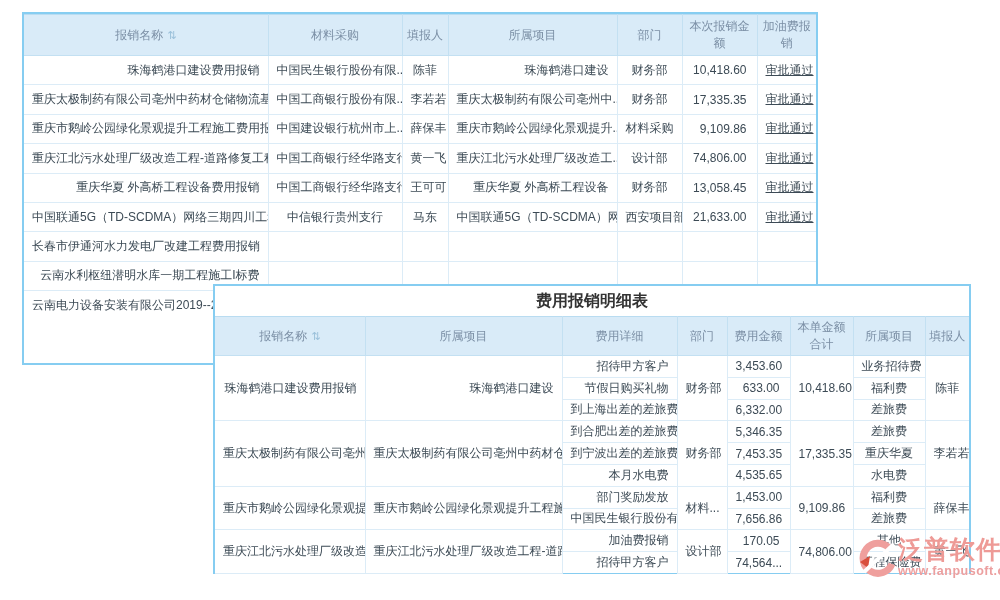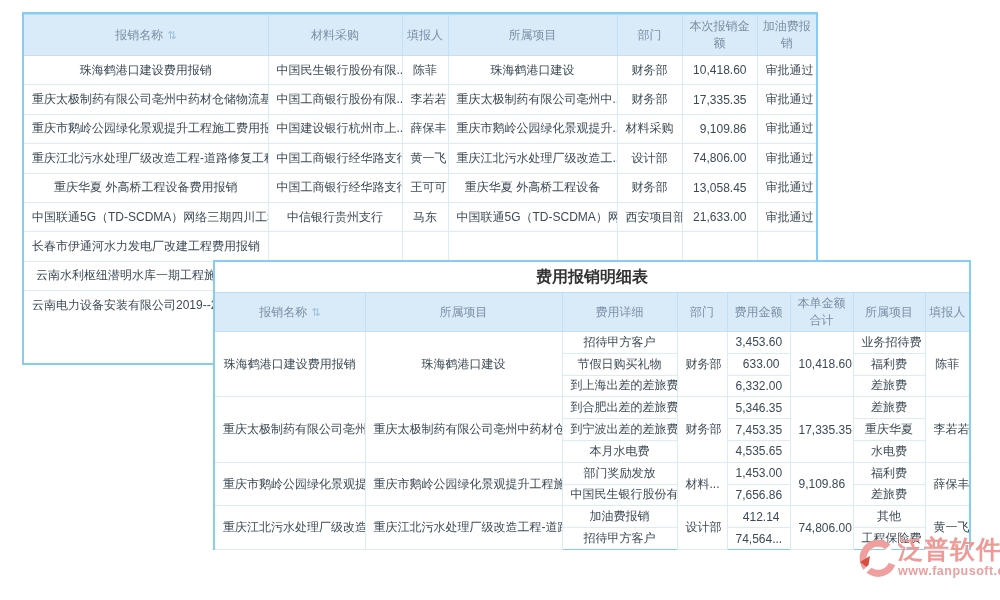--- a/index.html
+++ b/index.html
@@ -6,21 +6,21 @@
   body{
     width:1000px;height:600px;position:relative;overflow:hidden;
     background:#ffffff;
     font-family:"Liberation Sans","DejaVu Sans",sans-serif;
   }
   .panel{
     position:absolute;background:#ffffff;box-sizing:border-box;
     border:2px solid #86cdf1;
   }
   #list-panel{left:22px;top:12px;width:796px;height:353px;z-index:1;}
-  #detail-panel{left:213px;top:260px;width:758px;height:290px;z-index:10;}
+  #detail-panel{left:213px;top:284px;width:758px;height:290px;z-index:10;}
   .panel-title{
     text-align:center;font-weight:bold;color:#333;background:#fff;
   }
   #list-panel .panel-title{height:44px;line-height:44px;font-size:18px;}
   #detail-panel .panel-title{height:30px;line-height:30px;font-size:16px;}
   table.grid{border-collapse:collapse;table-layout:fixed;width:100%;}
   .grid th{
     background:#d9ebf8;color:#7b8fa5;font-weight:normal;font-size:12px;
     text-align:center;padding:2px 3px;border:1px solid #c3e0f2;
     border-top:1px solid #b9dcf1;overflow:hidden;
@@ -29,25 +29,25 @@
   #detail-panel th{height:34px;}
   .grid td{
     font-size:12px;color:#3c4a55;border:1px solid #dcecf7;
     padding:0 8px;overflow:hidden;white-space:nowrap;background:#fff;
   }
   #list-panel tbody tr{height:29.4px;}
   #detail-panel tbody tr{height:21.8px;}
   .grid tr > *:first-child{border-left:0;}
   .grid tr > *:last-child{border-right:0;}
   .grid tbody tr:last-child td{border-bottom:0;}
-  .al{text-align:center;margin-top:36px;}
+  .al{text-align:right;margin-top:36px;}
   .ac{text-align:center;}
   .ar{text-align:right;padding-right:10px !important;}
   .c-link{color:#1e9fff;cursor:pointer;}
-  .c-green{color:#0aa858;cursor:pointer;}
+  .c-green{color:#0aa858;cursor:pointer;text-decoration:underline;}
   .sort-icon{color:#9bc0da;font-size:11px;margin-left:4px;cursor:pointer;}
   
   .watermark{
     position:absolute;left:856px;top:534px;z-index:30;display:flex;
     align-items:flex-start;
   }
   .wm-logo{width:40px;height:46px;flex:0 0 auto;margin-top:4px;}
   .wm-text{margin-left:2px;}
   .wm-brand{
     font-size:25px;font-weight:bold;color:#ee9a96;letter-spacing:1px;
@@ -256,21 +256,21 @@
         <td class="al">中国民生银行股份有限</td>
         <td class="ar">7,656.86</td>
         <td class="ac">差旅费</td>
       </tr>
 
       <tr>
         <td rowspan="2" class="al c-link">重庆江北污水处理厂级改造工程-</td>
         <td rowspan="2" class="al c-link">重庆江北污水处理厂级改造工程-道路修复工程</td>
         <td class="al">加油费报销</td>
         <td rowspan="2" class="ac">设计部</td>
-        <td class="ar">412.14</td>
+        <td class="ar">170.05</td>
         <td rowspan="2" class="ac">74,806.00</td>
         <td class="ac">其他</td>
         <td rowspan="2" class="ac c-link">黄一飞</td>
       </tr>
       <tr>
         <td class="al">招待甲方客户</td>
         <td class="ar">74,564...</td>
         <td class="ac">工程保险费</td>
       </tr>
     </tbody>

